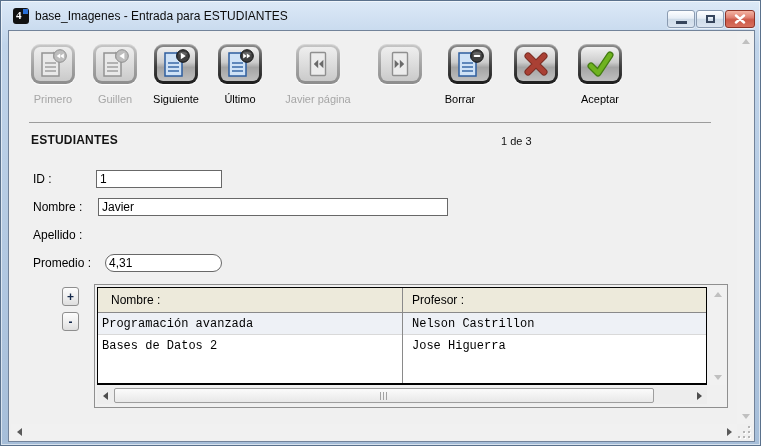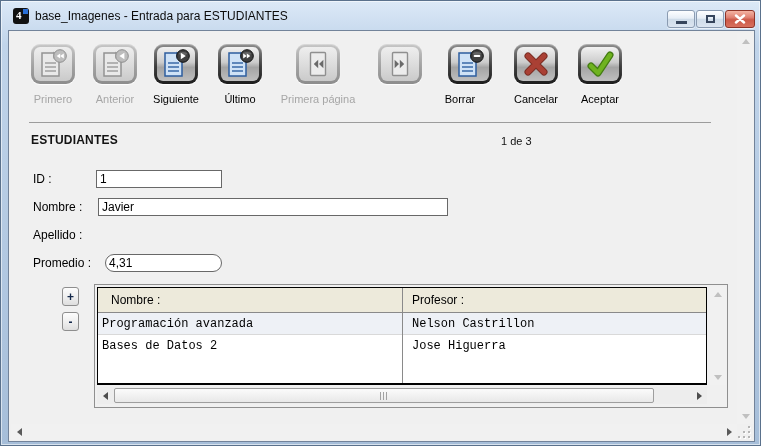--- a/index.html
+++ b/index.html
@@ -200,26 +200,25 @@
       <div class="tbtn" style="left:569px">
         <span class="tbtn-face">
             <svg width="30" height="30" viewBox="0 0 30 30">
           <path d="M6 17 L13 24 L25 6" stroke="#447c12" stroke-width="7" stroke-linecap="round" stroke-linejoin="round" fill="none"></path>
           <path d="M6 17 L13 24 L25 6" stroke="#6fb31f" stroke-width="4.5" stroke-linecap="round" stroke-linejoin="round" fill="none"></path>
         </svg>
           </span>
       </div>
 
       <span class="tlabel disabled" style="left:-16px">Primero</span>
-      <span class="tlabel disabled" style="left:46px">Anterior</span>
+      <span class="tlabel disabled" style="left:46px">Guillen</span>
       <span class="tlabel" style="left:107px">Siguiente</span>
       <span class="tlabel" style="left:171px">Último</span>
-      <span class="tlabel disabled" style="left:249px">Primera página</span>
+      <span class="tlabel disabled" style="left:249px">Javier página</span>
       <span class="tlabel" style="left:391px">Borrar</span>
-      <span class="tlabel" style="left:467px">Cancelar</span>
       <span class="tlabel" style="left:531px">Aceptar</span>
 
       <div class="divider"></div>
 
       <span class="section-title">ESTUDIANTES</span>
       <span class="rec-pos">1 de 3</span>
 
       <span class="flabel" style="left:24px;top:141px">ID :</span>
       <input class="tbox" style="left: 87px; top: 139px; width: 126px;" value="1">
 

